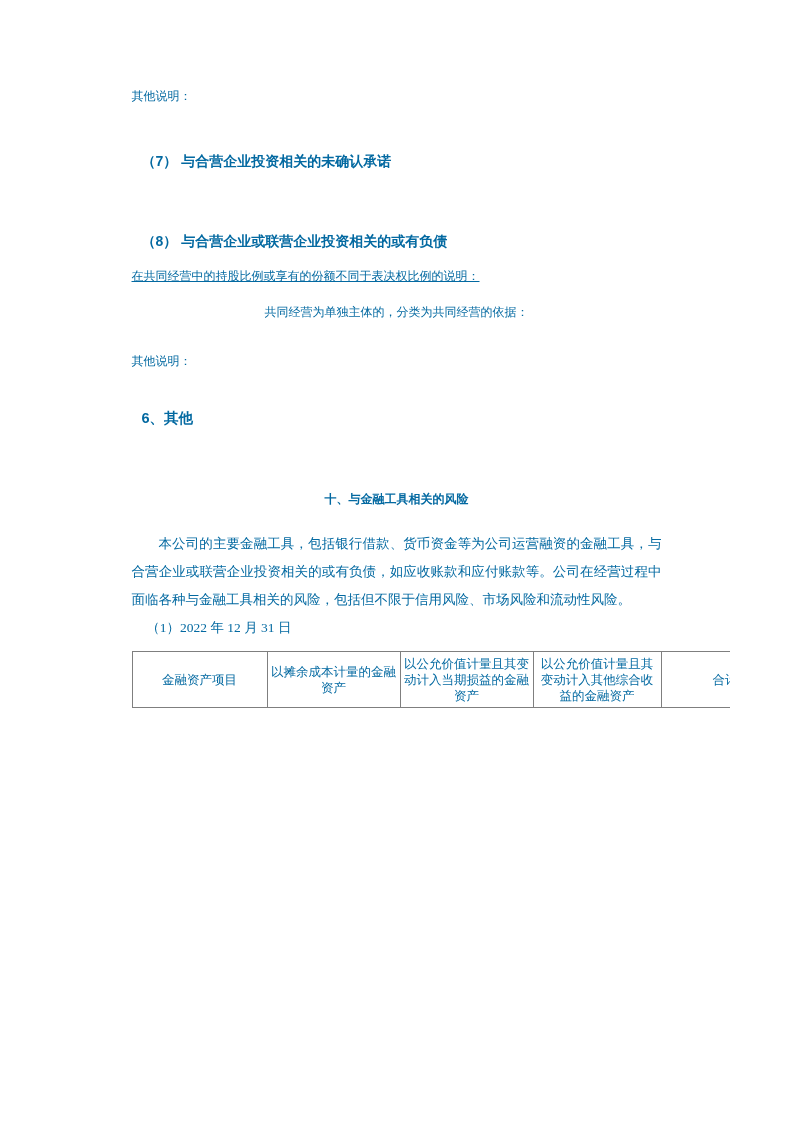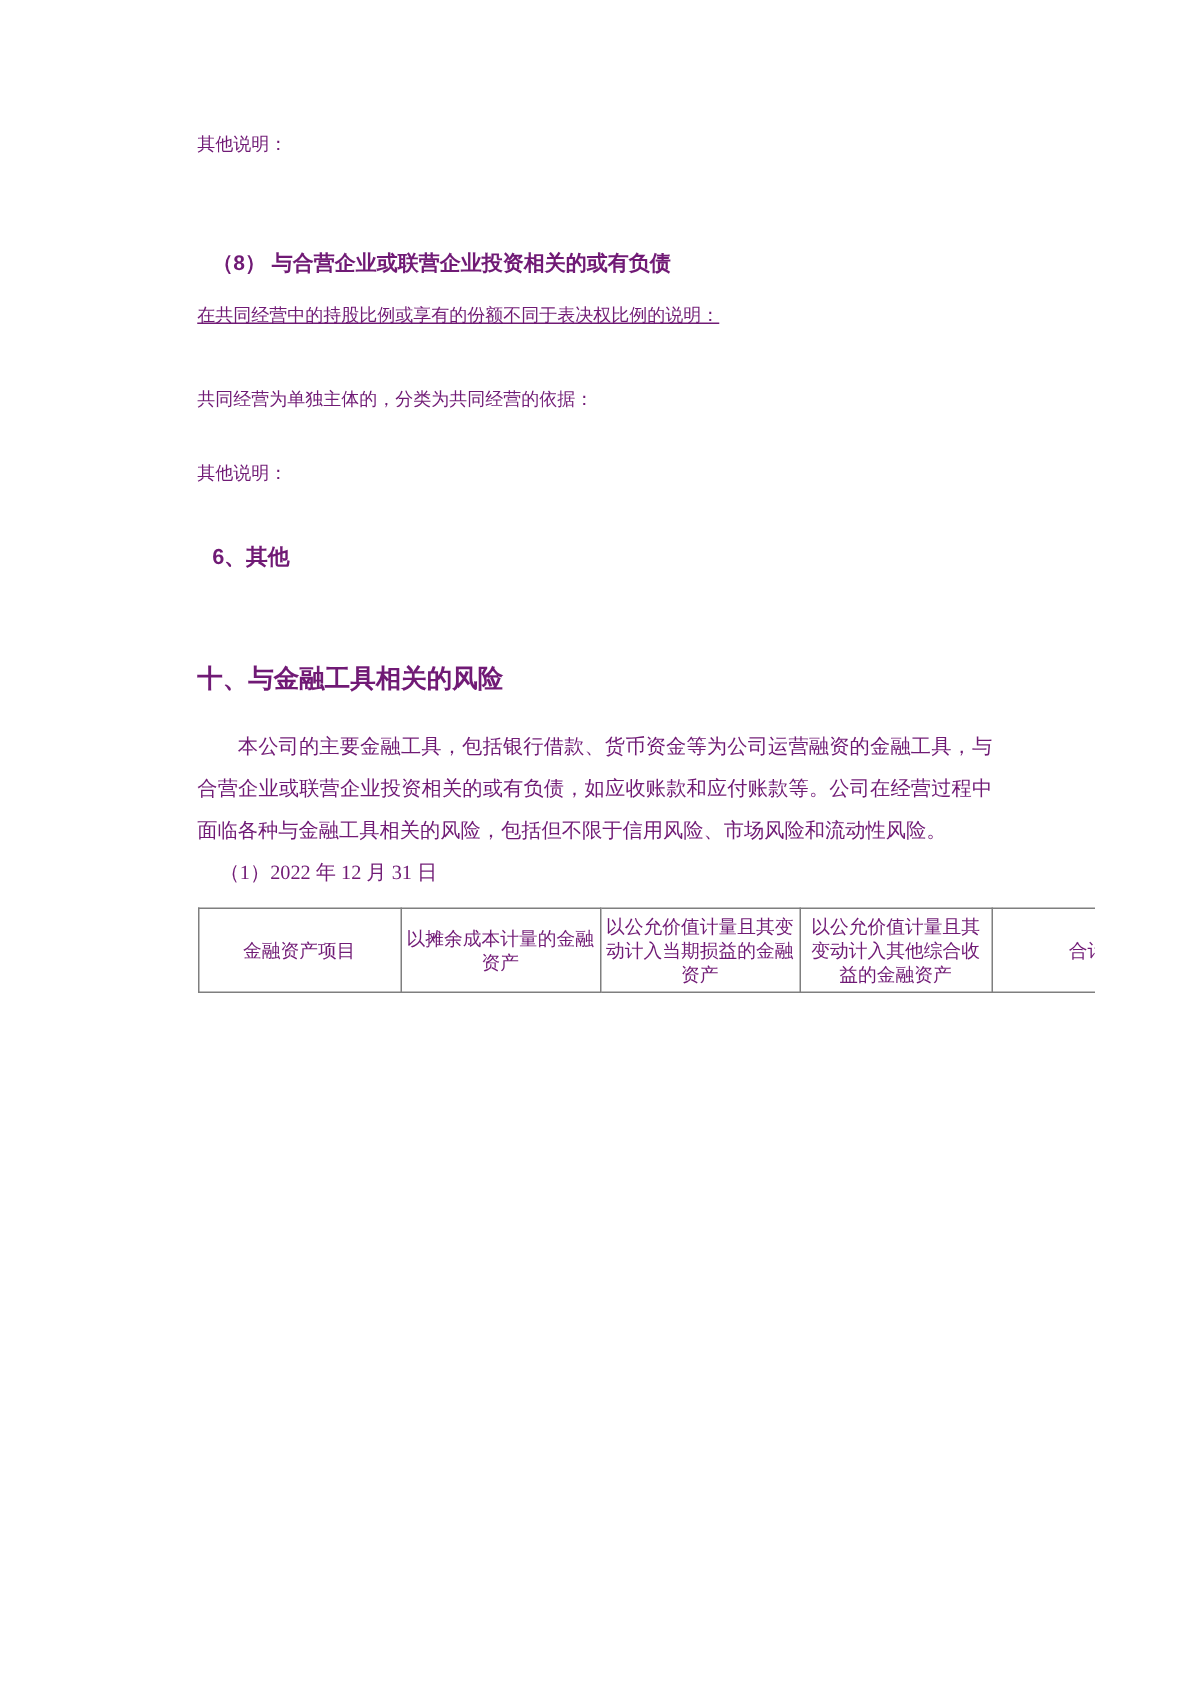--- a/index.html
+++ b/index.html
@@ -9,21 +9,21 @@
   }
   .page {
     position: relative;
     width: 666px;
     height: 1122px;
     margin: 0 auto;
     background: #ffffff;
     box-sizing: border-box;
     padding: 88px 68px 0 68px;
     font-family: "Liberation Serif", "DejaVu Serif", serif;
-    color: #701a75;
+    color: #0369a1;
     overflow: hidden;
   }
   .note {
     font-size: 12px;
     line-height: 16px;
     margin: 0;
   }
   .heading-sub {
     font-family: "Liberation Sans", "DejaVu Sans", sans-serif;
     font-weight: bold;
@@ -36,23 +36,24 @@
     font-family: "Liberation Sans", "DejaVu Sans", sans-serif;
     font-weight: bold;
     font-size: 14.5px;
     line-height: 19px;
     margin: 0;
     padding-left: 10px;
   }
   .heading-big {
     font-family: "Liberation Sans", "DejaVu Sans", sans-serif;
     font-weight: bold;
-    font-size: 17px;
+    font-size: 12px;
     line-height: 22px;
     margin: 0;
+    text-align: center;
   }
   .body-paragraph {
     font-size: 13.5px;
     line-height: 28px;
     text-align: justify;
     text-indent: 2em;
     margin: 0;
   }
   .sub-line {
     font-size: 13.5px;
@@ -89,36 +90,37 @@
     line-height: 16px;
     height: 56px;
   }
 
   
   .mt-h7   { margin-top: 48px; }
   .mt-h8   { margin-top: 62px; }
   .mt-h4   { margin-top: 56px; }
   .mt-t1   { margin-top: 18px; }
   .mt-nv   { margin-top: 18px; text-decoration: underline; }
-  .mt-nb   { margin-top: 40px; }
+  .mt-nb   { margin-top: 20px; text-align: center; }
   .mt-no   { margin-top: 33px; }
   .mt-h5   { margin-top: 48px; }
   .mt-ns   { margin-top: 28px; }
   .mt-h6   { margin-top: 40px; }
   .mt-h10  { margin-top: 60px; }
   .mt-par  { margin-top: 20px; }
   .mt-t2   { margin-top: 10px; }
 </style>
 </head>
 <body>
 
 <div class="page">
 
   <p class="note">其他说明：</p>
 
+  <h3 class="heading-sub mt-h7">（7） 与合营企业投资相关的未确认承诺</h3>
 
   <h3 class="heading-sub mt-h8">（8） 与合营企业或联营企业投资相关的或有负债</h3>
 
 
 
   <p class="note mt-nv">在共同经营中的持股比例或享有的份额不同于表决权比例的说明：</p>
 
   <p class="note mt-nb">共同经营为单独主体的，分类为共同经营的依据：</p>
 
   <p class="note mt-no">其他说明：</p>

